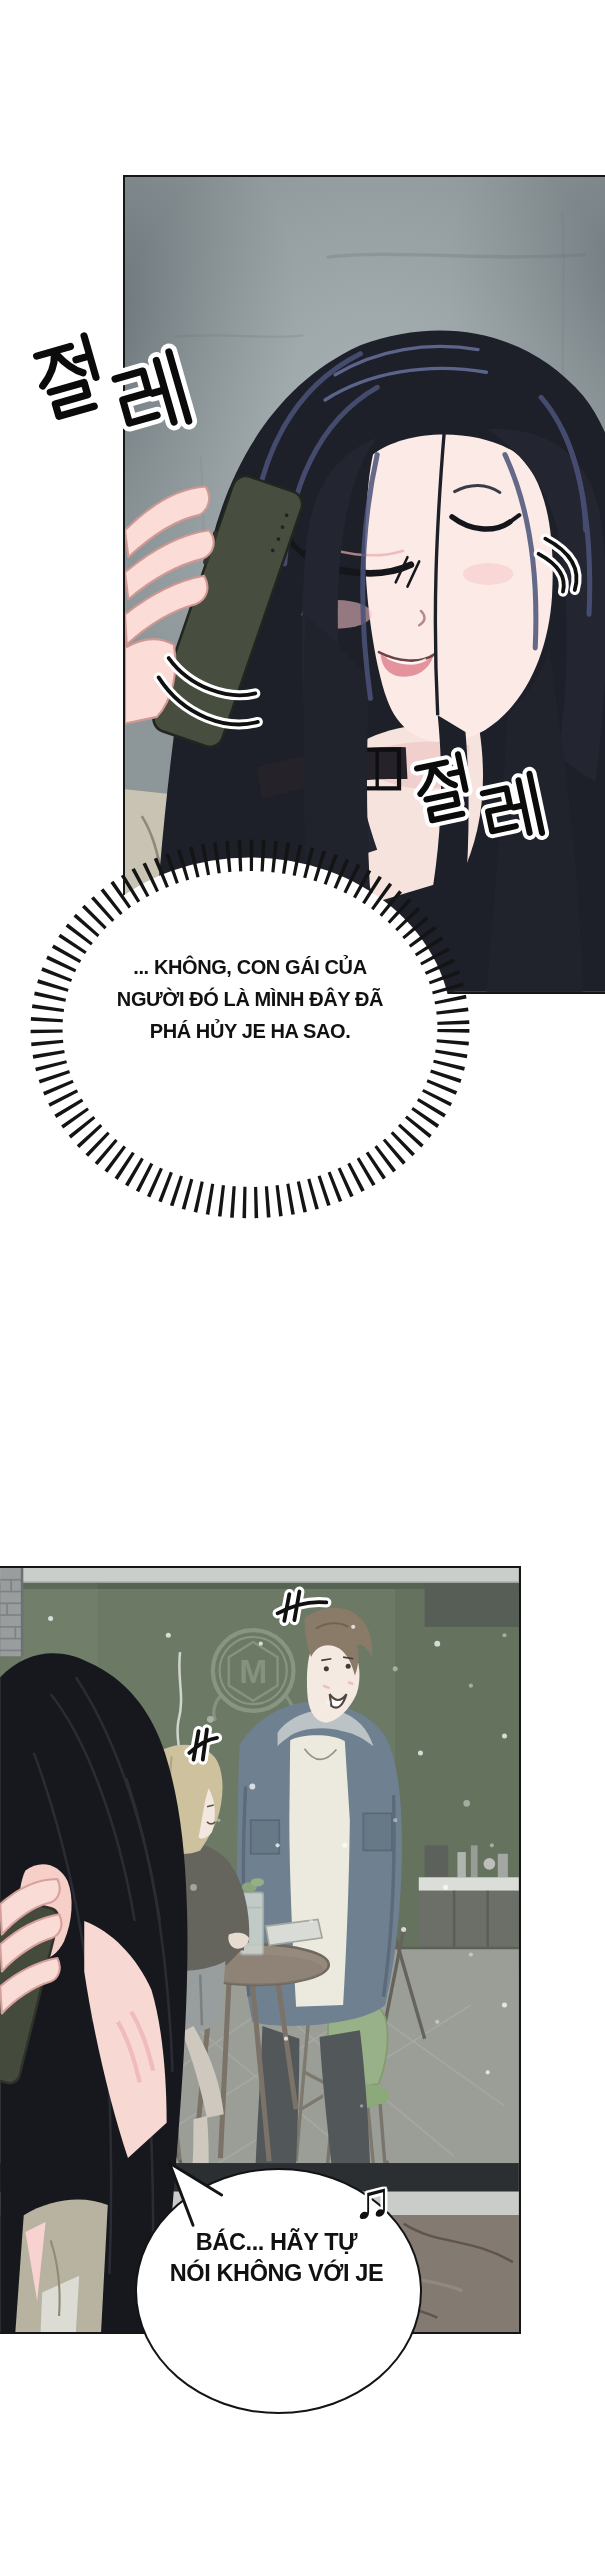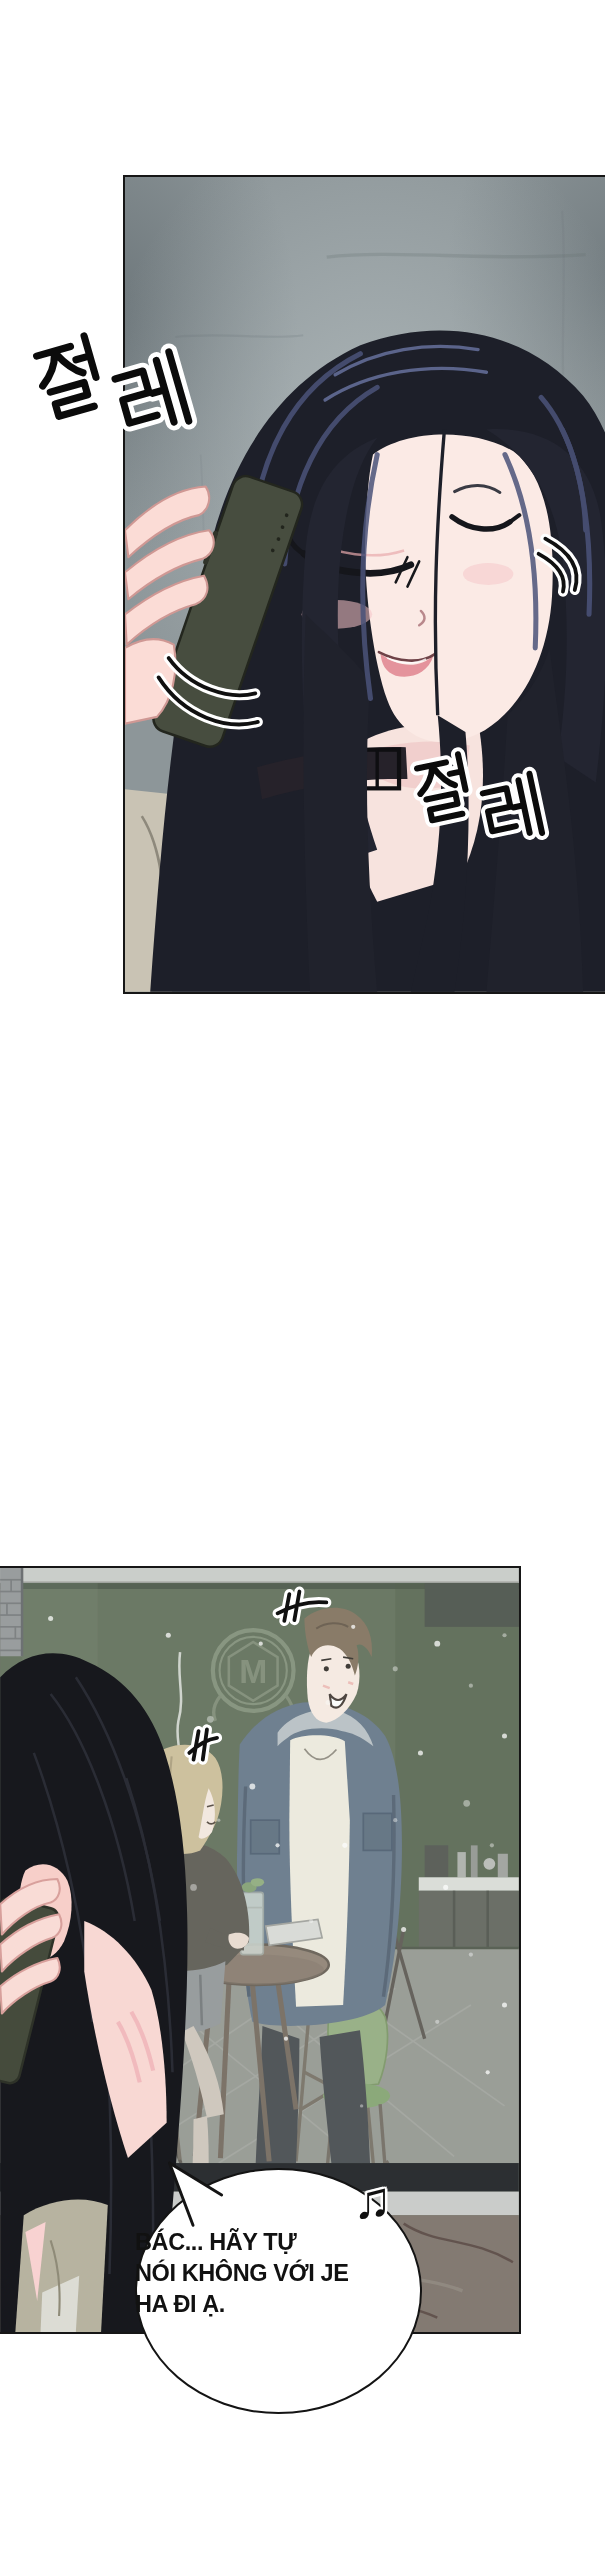--- a/index.html
+++ b/index.html
@@ -20,21 +20,21 @@
   
   #panel2{left:0px;top:1566px;width:519px;height:764px;
     border-right:2.5px solid #161616;border-top:2.5px solid #161616;border-bottom:2.5px solid #161616;
     background:#6f7a6e;overflow:hidden;}
   
   #bubble1{left:23px;top:828px;width:454px;height:402px;z-index:6;}
   #bubble1 .txt{position:absolute;left:0;top:123px;width:100%;text-align:center;
     font-weight:bold;font-size:20px;line-height:32px;letter-spacing:-0.4px;color:#111;}
   #bubble2-body{left:135px;top:2168px;width:283px;height:242px;background:#fff;
     border:2.9px solid #141414;border-radius:50%;z-index:6;}
-  #bubble2-text{left:135px;top:2227px;width:283px;text-align:left;font-weight:bold;
+  #bubble2-text{left:135px;top:2227px;width:283px;text-align:center;font-weight:bold;
     font-size:23.5px;line-height:31px;letter-spacing:-0.4px;color:#111;z-index:7;}
   #bubble2-tail{left:156px;top:2146px;width:101px;height:93px;z-index:7;}
   #music-note{left:353px;top:2170px;font-size:52px;font-weight:bold;color:#101010;z-index:8;
     text-shadow:-2.5px 0 #fff,2.5px 0 #fff,0 -2.5px #fff,0 2.5px #fff,-1.7px -1.7px #fff,1.7px 1.7px #fff,-1.7px 1.7px #fff,1.7px -1.7px #fff;}
   
   .sfx-w{stroke:#ffffff;stroke-width:21;fill:none;stroke-linecap:round;stroke-linejoin:round;}
   .sfx-b{stroke:#0b0b0b;stroke-width:9;fill:none;stroke-linecap:round;stroke-linejoin:round;}
   #sfx1{left:25px;top:330px;z-index:7;}
   #sfx2{left:407px;top:745px;z-index:7;}
   .mark-w{stroke:#ffffff;stroke-width:12;fill:none;stroke-linecap:round;}
@@ -431,27 +431,37 @@
           <use href="#g-jeol" class="sfx-w"></use>
           <use href="#g-jeol" class="sfx-b"></use>
         </g>
       <g transform="translate(84,52) scale(0.8)">
           <use href="#g-re" class="sfx-w"></use>
           <use href="#g-re" class="sfx-b"></use>
         </g>
     </g>
   </svg>
 
+  <div id="bubble1" class="abs">
+    <svg width="454" height="402" viewBox="0 0 540 478">
+      <ellipse cx="270" cy="239" rx="240" ry="204" fill="#ffffff" stroke="#141414" stroke-width="42" stroke-dasharray="4 9.6"></ellipse>
+      <ellipse cx="270" cy="239" rx="223" ry="188" fill="#ffffff"></ellipse>
+    </svg>
+    <div class="txt">
+      <div>... KHÔNG, CON GÁI CỦA</div>
+      <div>NGƯỜI ĐÓ LÀ MÌNH ĐÂY ĐÃ</div>
+      <div>PHÁ HỦY JE HA SAO.</div>
+    </div>
+  </div>
 
   <div id="bubble2-body" class="abs"></div>
   <svg id="bubble2-tail" class="abs" width="101" height="93" viewBox="0 0 120 110">
     <path d="M16,20 L78,58 L44,94 Z" fill="#ffffff"></path>
     <path d="M16,20 L78,58 M16,20 L44,94" stroke="#141414" stroke-width="3.5" fill="none" stroke-linecap="round"></path>
   </svg>
   <div id="bubble2-text" class="abs">
     <div>BÁC... HÃY TỰ</div>
     <div>NÓI KHÔNG VỚI JE</div>
-    <div>HA ĐI Ạ.</div>
   </div>
   <span id="music-note" class="abs">♫</span>
 
 </div>
 
 
 </body></html>

